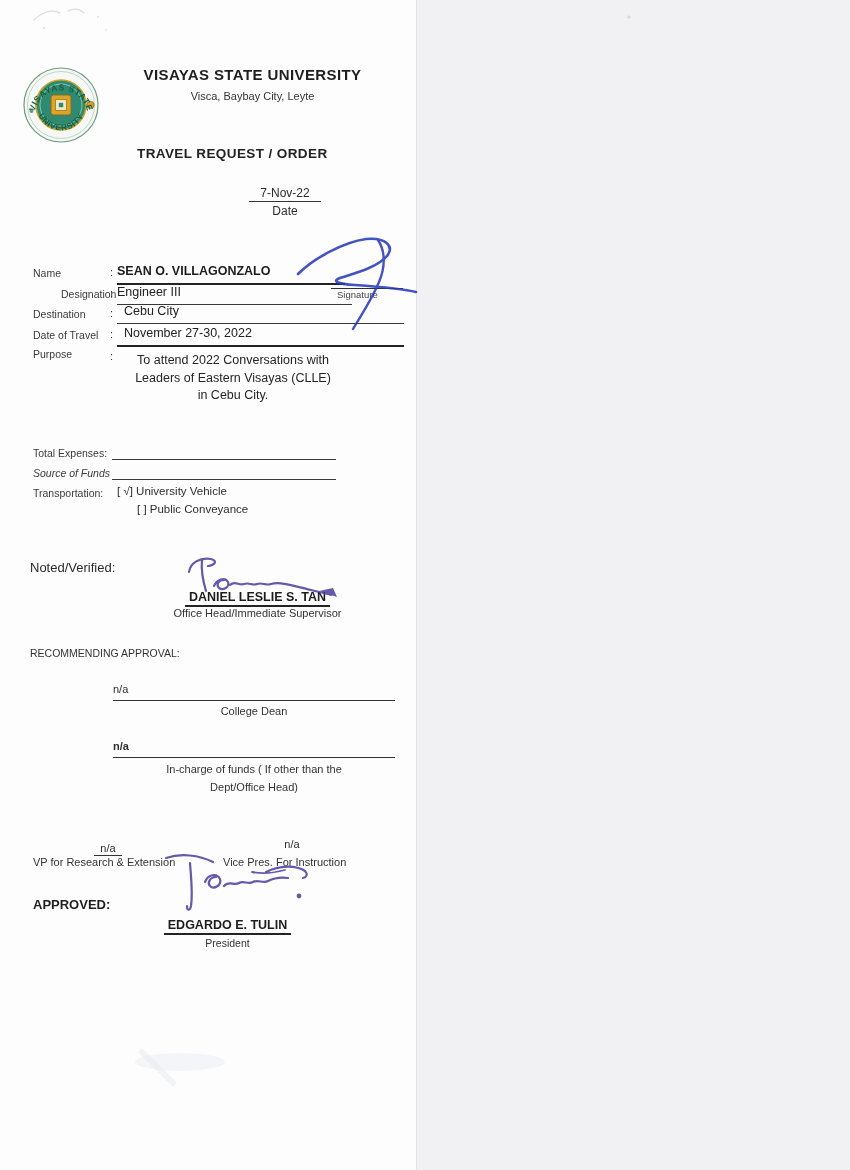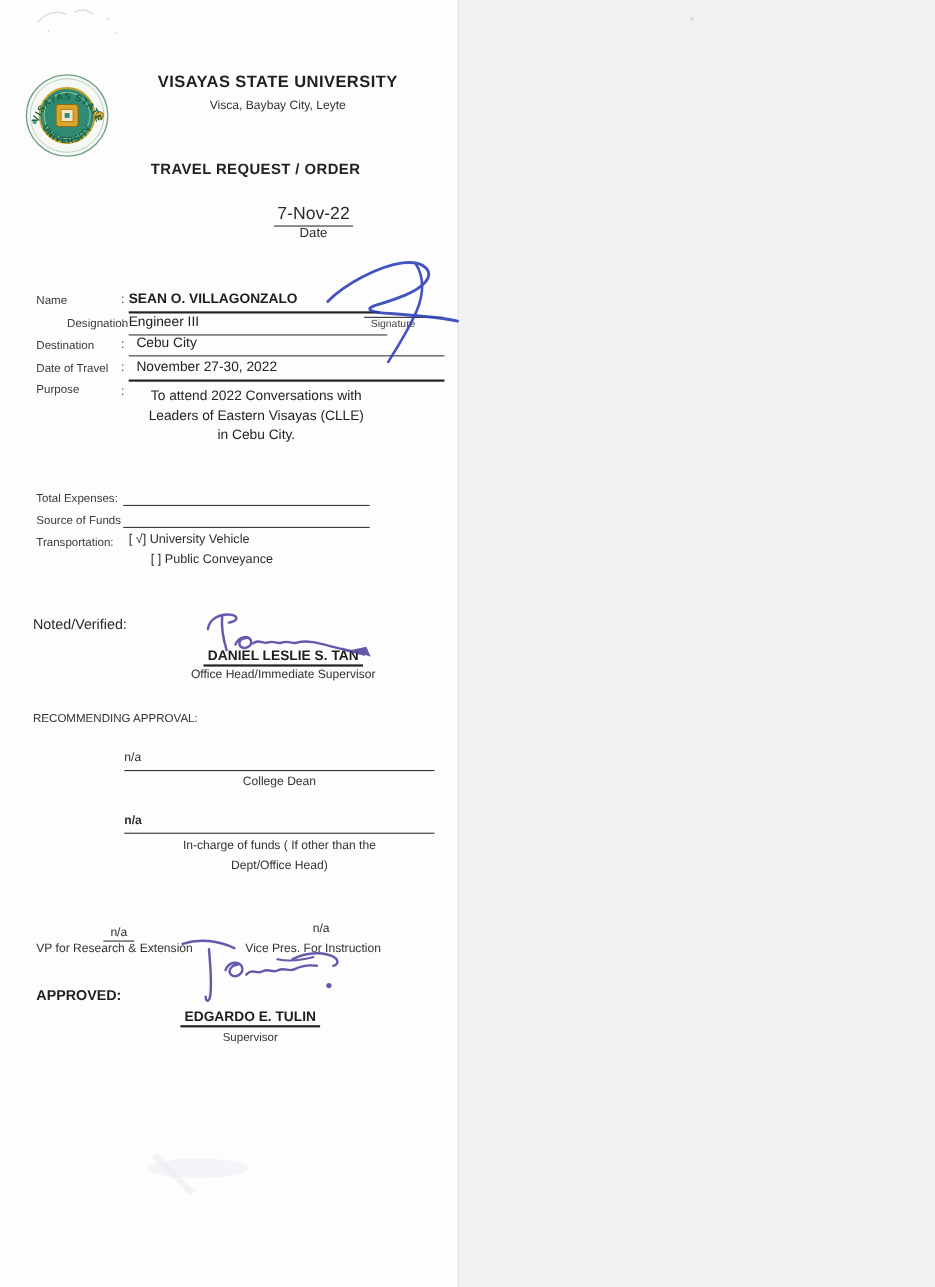--- a/index.html
+++ b/index.html
@@ -60,21 +60,21 @@
       <text font-size="8.2" font-weight="bold" fill="#1b5e3e" letter-spacing="0.8" font-family="Liberation Sans, sans-serif">
         <textPath href="#arcBot" startOffset="50%" text-anchor="middle">UNIVERSITY</textPath>
       </text>
     </svg>
   </div>
 
   <div class="abs hdr-title" style="left:120px;top:66px;width:265px;">VISAYAS STATE UNIVERSITY</div>
   <div class="abs hdr-sub" style="left:120px;top:90px;width:265px;">Visca, Baybay City, Leyte</div>
   <div class="abs form-title" style="left:129px;top:146px;">TRAVEL REQUEST / ORDER</div>
 
-  <div class="abs center" style="left:249px;top:186px;width:72px;font-size:16px;border-bottom:1.5px solid #333;padding-bottom:1px;">7-Nov-22</div>
+  <div class="abs center" style="left:249px;top:186px;width:72px;font-size:12px;border-bottom:1.5px solid #333;padding-bottom:1px;">7-Nov-22</div>
   <div class="abs center" style="left:249px;top:204px;width:72px;font-size:12px;">Date</div>
 
   <div class="abs lbl" style="left:33px;top:267px;">Name</div>
   <div class="abs colon" style="left:110px;top:266px;">:</div>
   <div class="abs fill-line thick val-b" style="left:117px;top:264px;width:228px;height:19px;">SEAN O. VILLAGONZALO</div>
   <div class="abs" style="left:331px;top:272px;width:72px;border-bottom:1.5px solid #2f2f2f;height:16px;"></div>
   <div class="abs small-cap" style="left:337px;top:289px;">Signature</div>
 
   <div class="abs lbl" style="left:33px;top:288px;margin-left:28px;">Designation</div>
   <div class="abs colon" style="left:110px;top:287px;">:</div>
@@ -92,21 +92,21 @@
   <div class="abs colon" style="left:110px;top:350px;">:</div>
   <div class="abs center" style="left:117px;top:352px;width:232px;font-size:12.5px;line-height:17.5px;color:#242424;">
     <div>To attend 2022 Conversations with</div>
     <div>Leaders of Eastern Visayas (CLLE)</div>
     <div>in Cebu City.</div>
   </div>
 
   <div class="abs lbl" style="left:33px;top:447px;">Total Expenses:</div>
   <div class="abs fill-line" style="left:112px;top:441px;width:224px;height:18px;"></div>
 
-  <div class="abs lbl" style="left:33px;top:467px;">Source of Funds</div>
+  <div class="abs lbl" style="left:33px;top:467px;font-style:italic;">Source of Funds</div>
   <div class="abs fill-line" style="left:112px;top:461px;width:224px;height:18px;"></div>
 
   <div class="abs lbl" style="left:33px;top:487px;">Transportation:</div>
   <div class="abs chk" style="left:117px;top:485px;">[ √] University Vehicle</div>
   <div class="abs chk" style="left:117px;top:503px;padding-left:20px;">[ ] Public Conveyance</div>
 
   <div class="abs sec-head" style="left:30px;top:560px;">Noted/Verified:</div>
   <div class="abs center" style="left:150px;top:587px;width:215px;">
     <span class="sig-name">DANIEL LESLIE S. TAN</span>
   </div>
@@ -125,21 +125,21 @@
     <span class="na na-u">n/a</span>
   </div>
   <div class="abs sig-title" style="left:33px;top:856px;width:160px;text-align:left;">VP for Research &amp; Extension</div>
   <div class="abs center na" style="left:268px;top:838px;width:48px;">n/a</div>
   <div class="abs sig-title" style="left:223px;top:856px;width:145px;text-align:left;">Vice Pres. For Instruction</div>
 
   <div class="abs approved" style="left:33px;top:897px;">APPROVED:</div>
   <div class="abs center" style="left:145px;top:915px;width:165px;">
     <span class="sig-name">EDGARDO E. TULIN</span>
   </div>
-  <div class="abs sig-title" style="left:145px;top:937px;width:165px;font-size:10.5px;">Supervisor</div>
+  <div class="abs sig-title" style="left:145px;top:937px;width:165px;font-size:10.5px;">President</div>
 
   <svg class="overlay" width="850" height="1170" viewBox="0 0 850 1170">
 
     <g stroke="#2a3db8" stroke-width="2.6" fill="none" stroke-linecap="round" opacity="0.88">
       <path d="M298,274 C314,258 344,242 366,239 C385,237 395,246 387,256 C377,268 352,274 340,278 C332,281 336,284 355,285 C382,287 404,289 416,292"></path>
       <path d="M378,240 C386,252 385,268 379,282 C372,299 362,314 353,329" stroke-width="2.4"></path>
     </g>
 
     <g stroke="#4a3d9c" stroke-width="2.2" fill="none" stroke-linecap="round" opacity="0.85">
       <path d="M189,572 C190,563 200,557 211,559 C218,561 215,565 208,566"></path>

